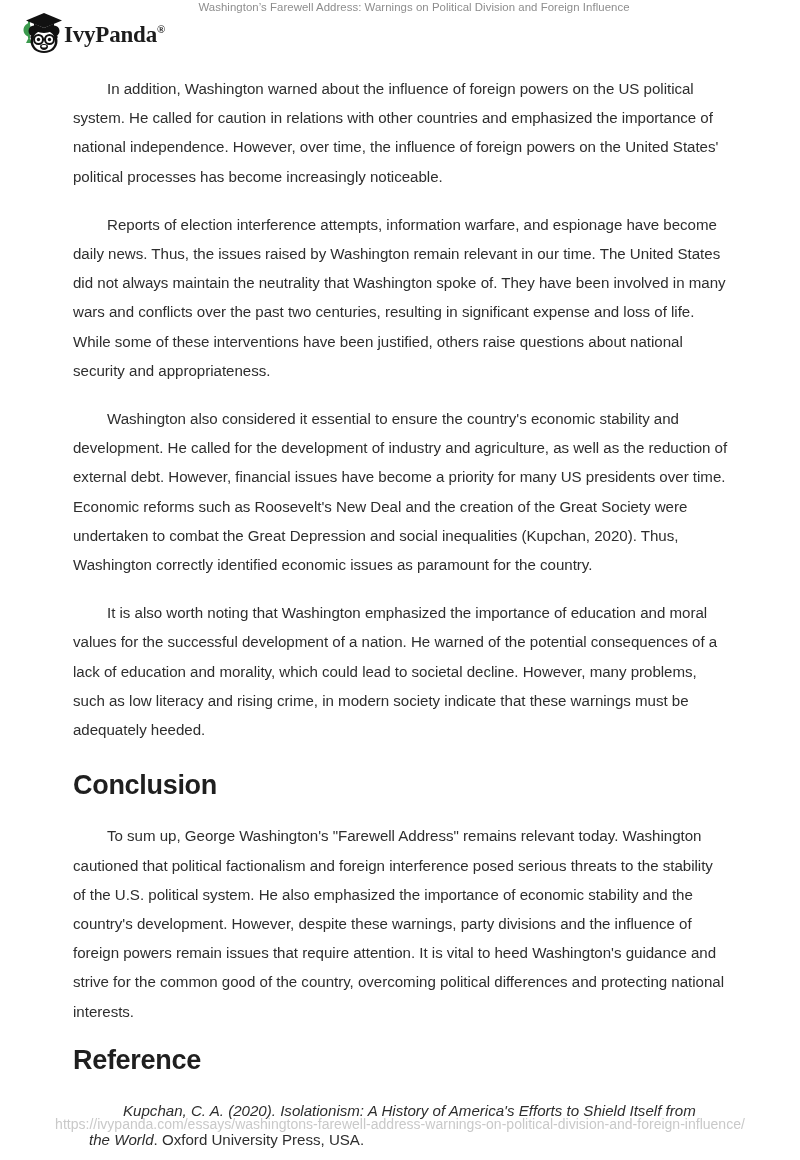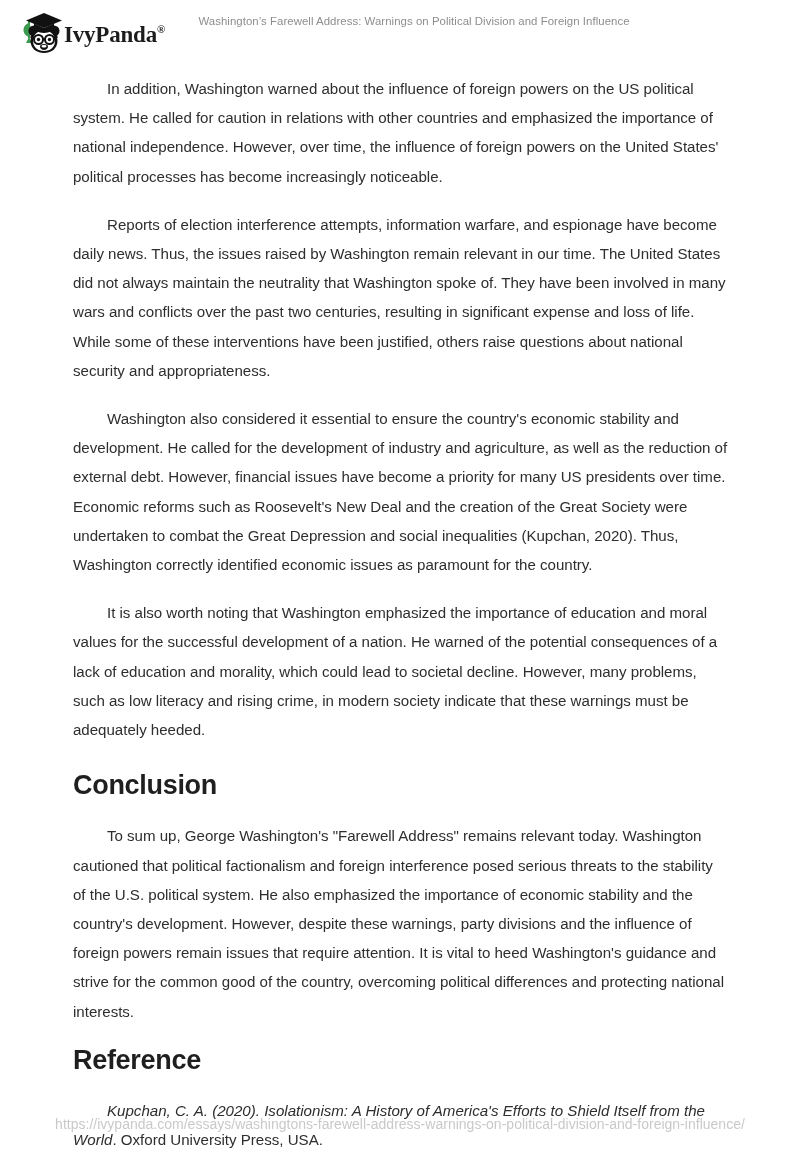--- a/index.html
+++ b/index.html
@@ -55,21 +55,21 @@
   }
   .brand-wordmark .reg {
     font-size: 11px;
     vertical-align: super;
     line-height: 0;
   }
   .header-title {
     position: absolute;
     left: 0;
     right: 0;
-    top: 15px;
+    top: 1px;
     text-align: center;
     font-size: 11.4px;
     color: #8d8d8d;
     letter-spacing: 0.05px;
     white-space: nowrap;
     padding-left: 28px;
   }
 
   
   .content {
@@ -96,21 +96,21 @@
     margin: 26px 0 20px 0;
     line-height: 1.15;
     letter-spacing: -0.3px;
   }
   h2.section-heading.tight-top { margin-top: 19px; }
 
   .reference-entry {
     font-size: 15.1px;
     line-height: 29.2px;
     color: #2e2e2e;
-    margin: 0;
+    margin: 16px;
     text-indent: 34px;
   }
   .reference-entry .italic { font-style: italic; }
 
   
   .page-footer {
     position: absolute;
     left: 0;
     right: 0;
     bottom: 28px;

